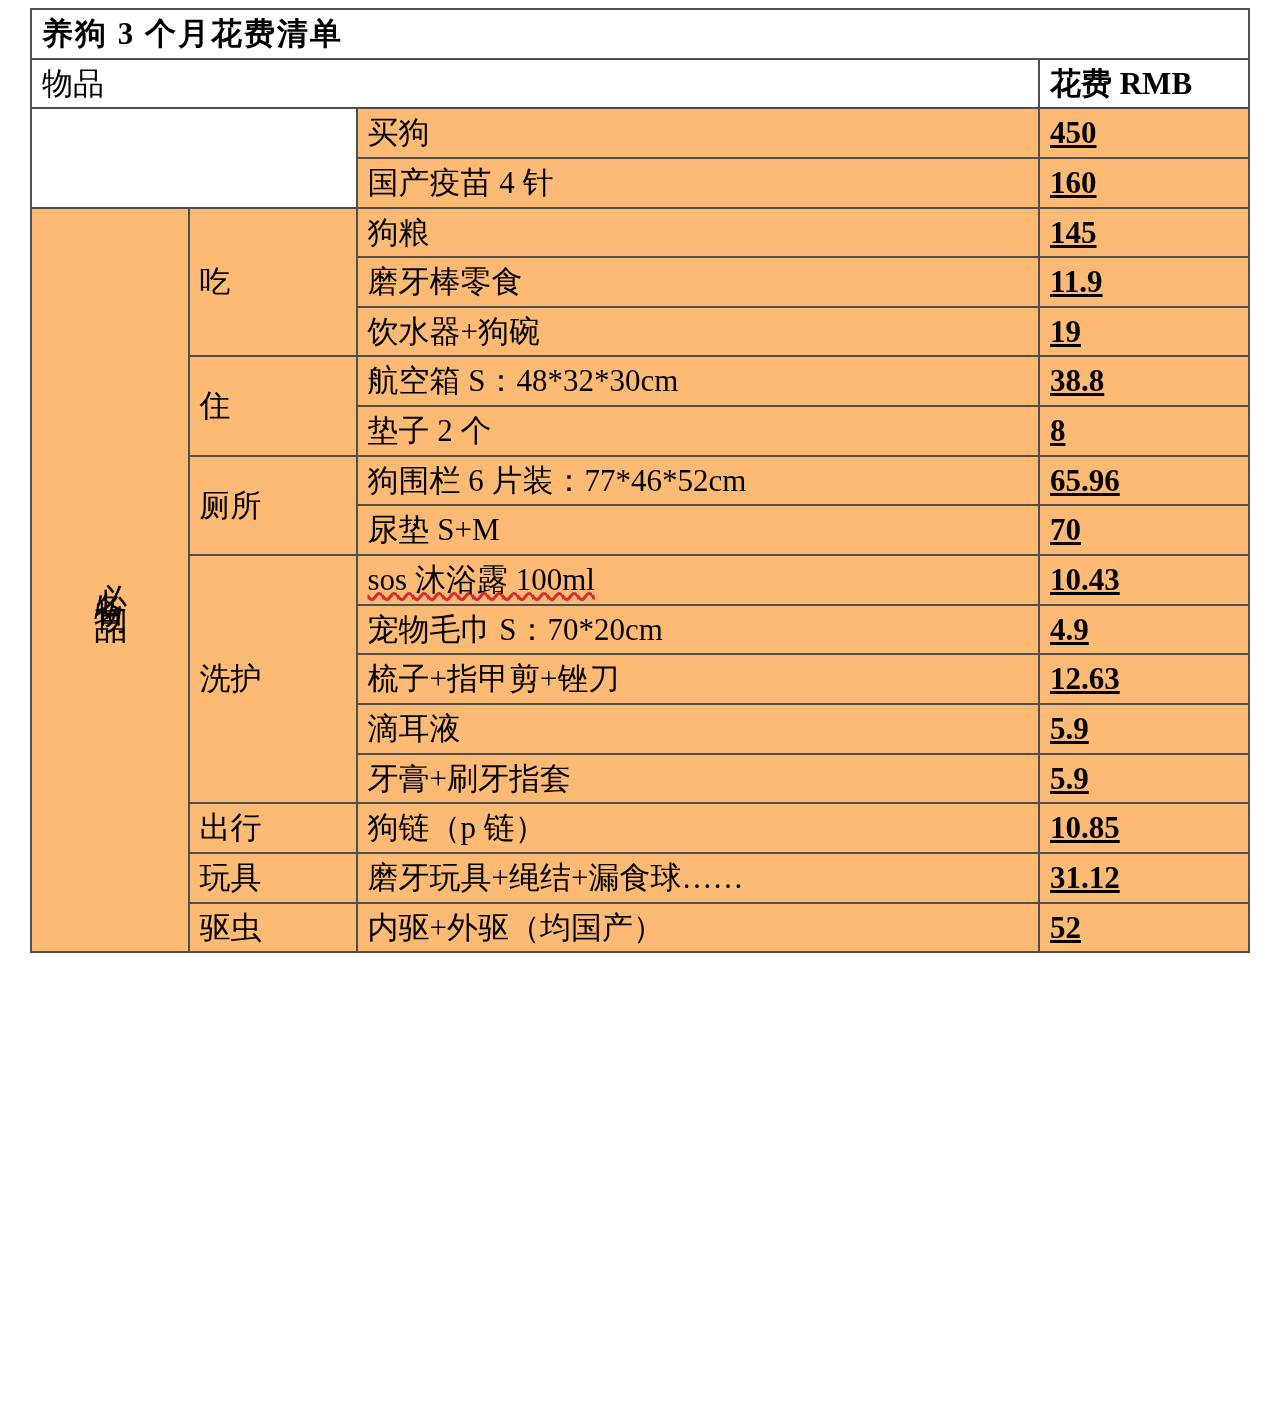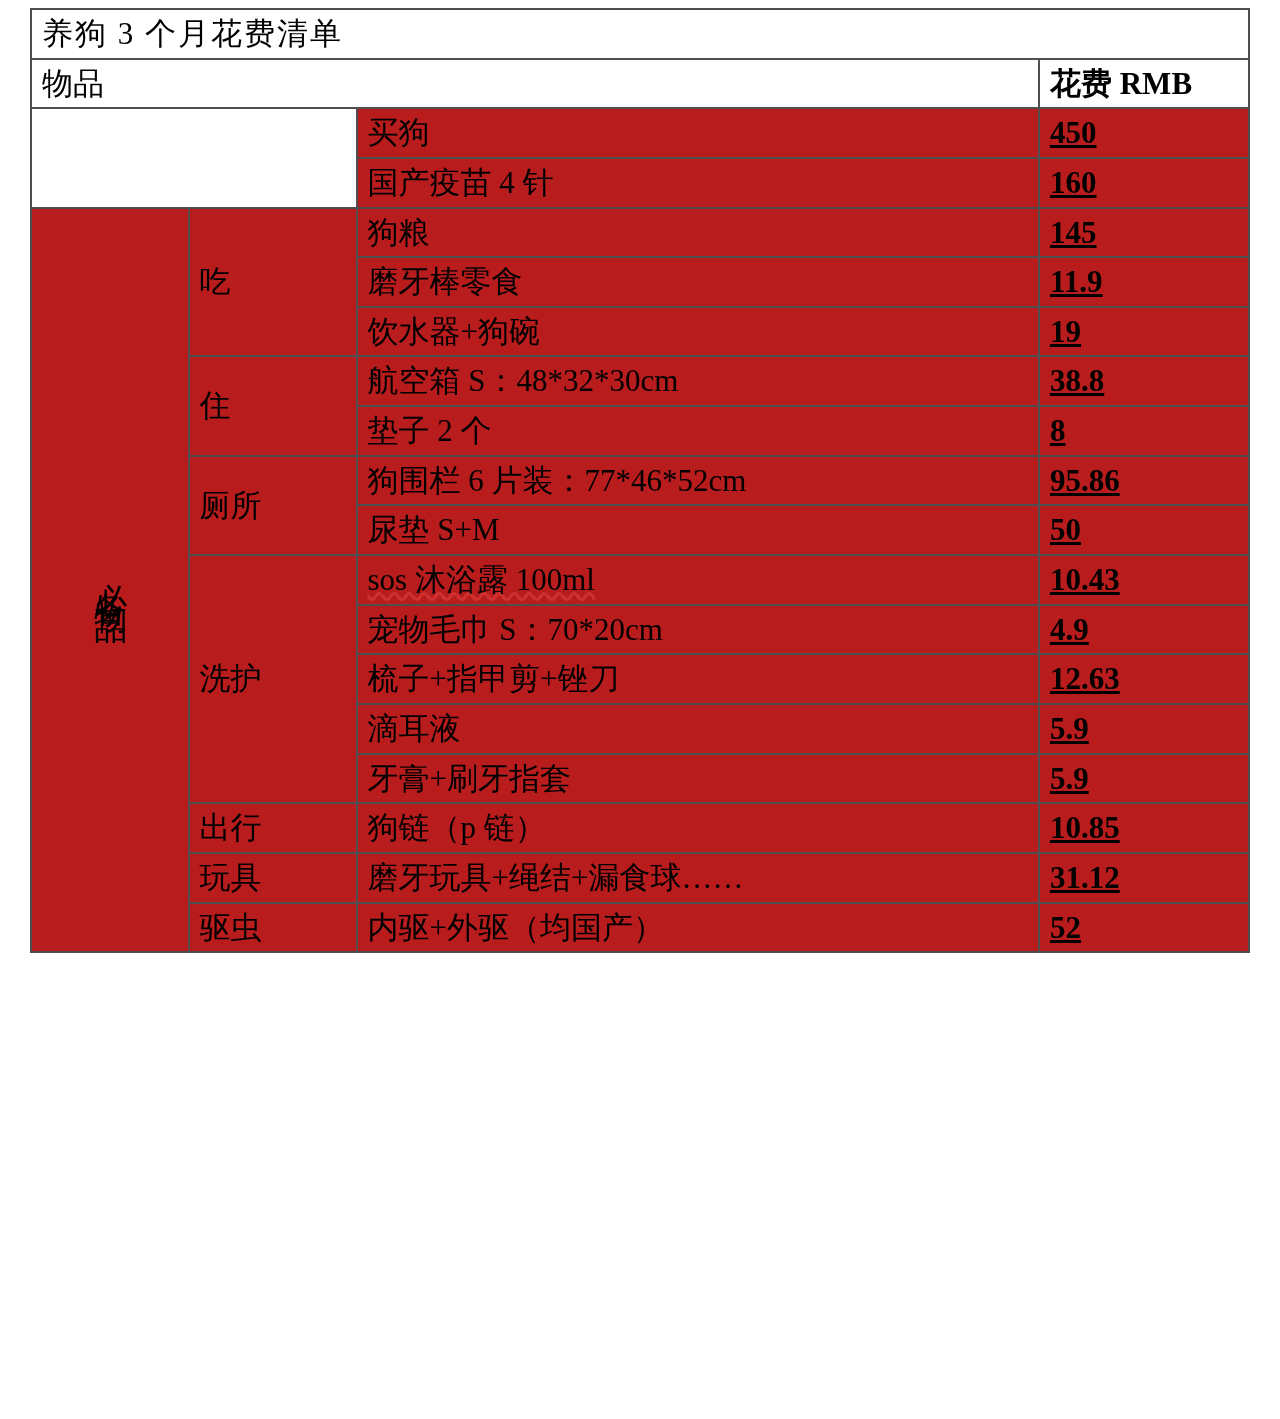--- a/index.html
+++ b/index.html
@@ -27,32 +27,32 @@
     table-layout: fixed;
   }
   table.expense td {
     border: 2px solid #4f4f4f;
     vertical-align: middle;
     padding: 6px 10px;
     font-family: "Liberation Serif", serif;
     font-size: 31px;
     line-height: 1.15;
     color: #000;
-    background: #b91c1c;
+    background: #fdba74;
   }
   
   col.c-group  { width: 150px; }
   col.c-sub    { width: 160px; }
   col.c-item   { width: 650px; }
   col.c-cost   { width: 200px; }
 
   .title-cell {
     background: #ffffff !important;
     font-size: 54px;
-    font-weight: normal;
+    font-weight: bold;
     letter-spacing: 2px;
     padding: 10px 14px 14px 14px;
     line-height: 1.05;
   }
   .header-cell {
     background: #ffffff !important;
     font-size: 36px;
     padding: 8px 12px;
   }
   .header-cost {
@@ -151,25 +151,25 @@
         <td class="cost-cell">38.8</td>
       </tr>
       <tr>
         <td class="item-cell">垫子 2 个</td>
         <td class="cost-cell">8</td>
       </tr>
 
       <tr>
         <td class="sub-cell" rowspan="2">厕所</td>
         <td class="item-cell">狗围栏 6 片装：77*46*52cm</td>
-        <td class="cost-cell">95.86</td>
+        <td class="cost-cell">65.96</td>
       </tr>
       <tr>
         <td class="item-cell">尿垫 S+M</td>
-        <td class="cost-cell">50</td>
+        <td class="cost-cell">70</td>
       </tr>
 
       <tr>
         <td class="sub-cell" rowspan="5">洗护</td>
         <td class="item-cell misspell">sos 沐浴露 100ml</td>
         <td class="cost-cell">10.43</td>
       </tr>
       <tr>
         <td class="item-cell">宠物毛巾 S：70*20cm</td>
         <td class="cost-cell">4.9</td>

